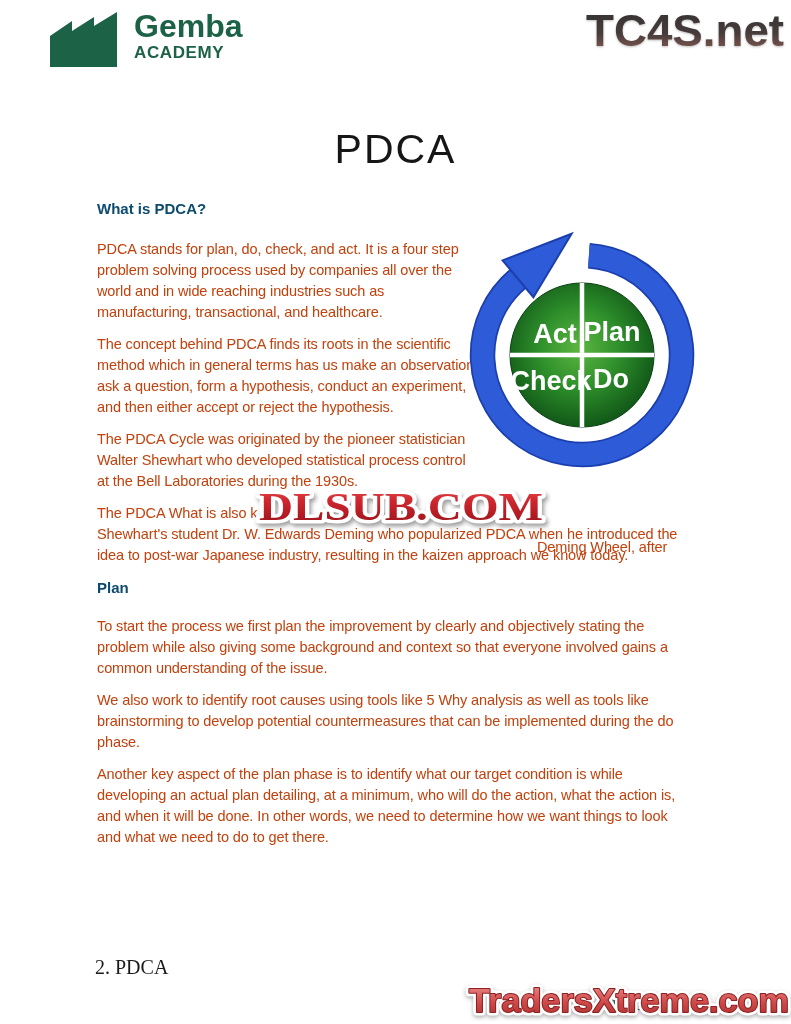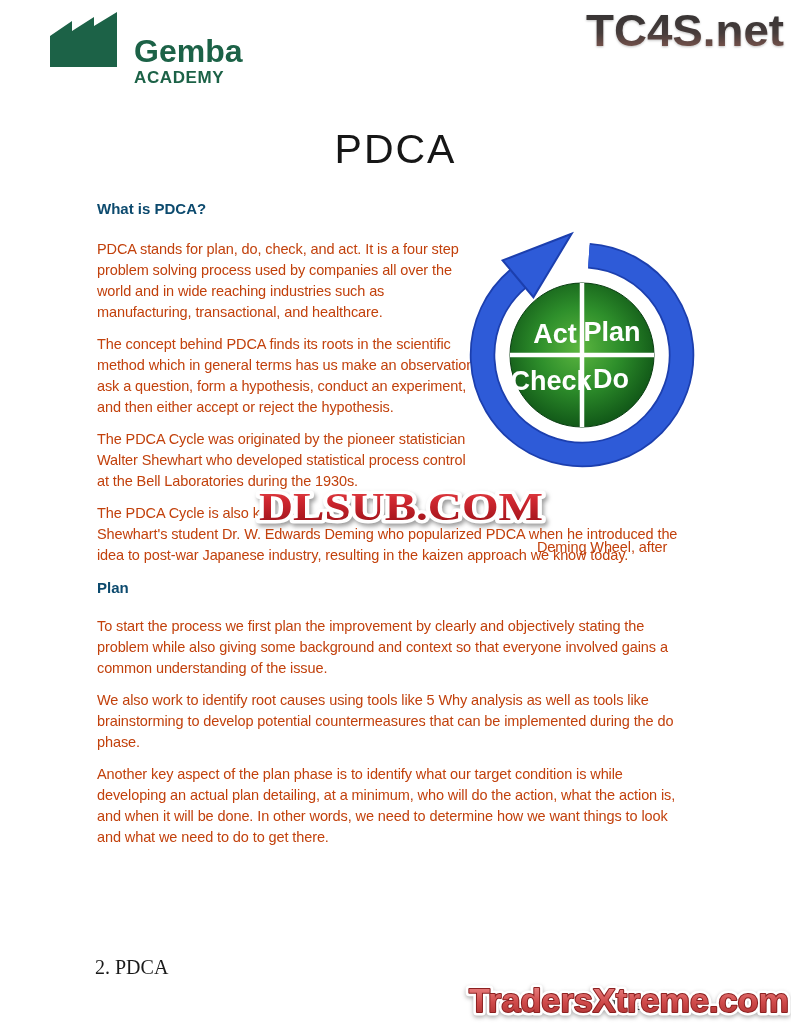--- a/index.html
+++ b/index.html
@@ -4,21 +4,21 @@
 <style>
   html,body{margin:0;padding:0;background:#ffffff;}
   .page{
     position:relative;width:791px;height:1024px;background:#ffffff;overflow:hidden;
     font-family:"Liberation Sans",sans-serif;color:#2a2a2a;
   }
   
   .logo{position:absolute;left:48px;top:10px;display:flex;align-items:flex-start;}
   .logo-icon{width:76px;height:58px;display:block;}
   .logo-text{margin-left:10px;line-height:1;}
-  .logo-name{font-size:32px;font-weight:bold;color:#1c6247;letter-spacing:0px;display:block;margin-top:25px;}
+  .logo-name{font-size:32px;font-weight:bold;color:#1c6247;letter-spacing:0px;display:block;}
   .logo-sub{font-size:17px;font-weight:bold;color:#1c6247;letter-spacing:0.6px;display:block;margin-top:2px;}
   .wm-tc4s{position:absolute;left:582px;top:4px;filter:drop-shadow(0 1px 1px rgba(0,0,0,0.25));}
   
   .doc-title{
     position:absolute;left:0;top:126px;width:100%;text-align:center;
     font-size:41px;font-weight:400;letter-spacing:2px;color:#161616;
   }
   
   .content{position:absolute;left:97px;top:198px;width:594px;}
   h2{font-size:15px;line-height:21px;font-weight:bold;color:#0c4a6e;margin:0 0 20px 0;}
@@ -69,21 +69,21 @@
 
   <div class="content">
     <h2>What is PDCA?</h2>
 
     <p class="narrow">PDCA stands for plan, do, check, and act.  It is a four step problem solving process used by companies all over the world and in wide reaching industries such as manufacturing, transactional, and healthcare.</p>
     <p class="narrow">The concept behind PDCA finds its roots in the scientific method which in general terms has us make an observation, ask a question, form a hypothesis, conduct an experiment, and then either accept or reject the hypothesis.</p>
     <p class="narrow">The PDCA Cycle was originated by the pioneer statistician Walter Shewhart who developed statistical process control at the Bell Laboratories during the 1930s.</p>
 
     <p>
       <span class="p4-line1" style="display:block;">
-        <span>The PDCA Cycle is also k</span>
+        <span>The PDCA What is also k</span>
         <span class="suffix">Deming Wheel, after</span>
       </span>
       <span>Shewhart's student Dr. W. Edwards Deming who popularized PDCA when he introduced the idea to post-war Japanese industry, resulting in the kaizen approach we know today.</span>
     </p>
 
     <h2 class="plan-h">Plan</h2>
 
     <p><span>To start the process we first </span><span class="bold-inline">plan the improvement</span><span> by clearly and objectively stating the problem while also giving some background and context so that everyone involved gains a common understanding of the issue.</span></p>
 
     <p>We also work to identify root causes using tools like 5 Why analysis as well as tools like brainstorming to develop potential countermeasures that can be implemented during the do phase.</p>

